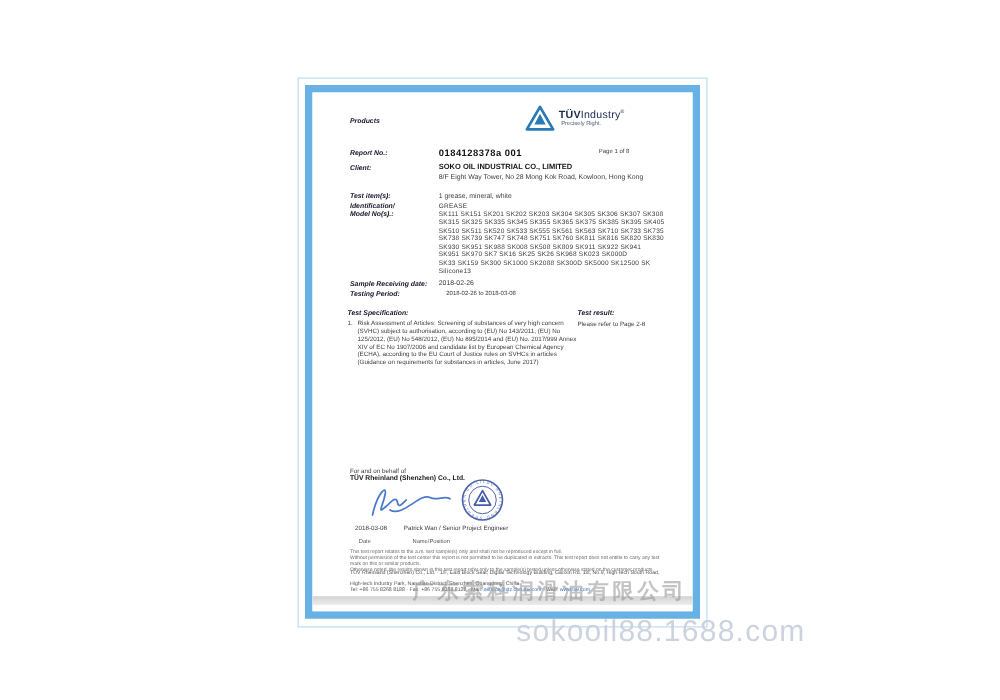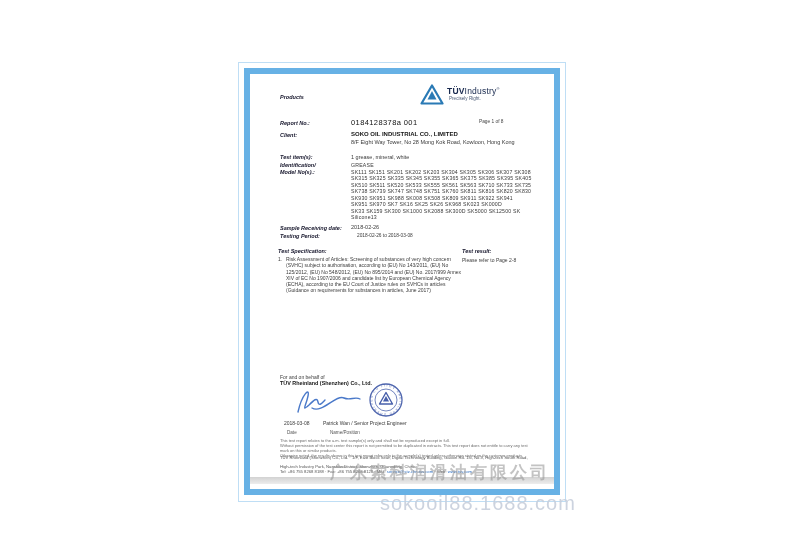--- a/index.html
+++ b/index.html
@@ -18,39 +18,39 @@
 
   .lbl  { font-style:italic; font-weight:bold; color:#14142a; font-size:5.5px; line-height:6.5px; }
   .val  { color:#3a3a3a; font-size:5.5px; line-height:6.5px; }
   .valb { color:#151515; font-size:6px; font-weight:bold; line-height:7px; }
   .tiny { color:#6a6a6a; font-size:4px; line-height:4.9px; }
 
   #logo-text  { font-size:8.5px; color:#18294e; letter-spacing:0.2px; }
   #logo-text b{ font-weight:bold; }
   #logo-tag   { font-size:4.6px; color:#4a5a75; }
 
-  #report-no  { font-size:7.5px; font-weight:normal; color:#101010; letter-spacing:0.4px;text-align:center; }
+  #report-no  { font-size:7.5px; font-weight:bold; color:#101010; letter-spacing:0.4px;text-align:center; }
   #page-ind   { font-size:4.8px; color:#444; }
 
   .idline { font-size:5.2px; color:#3a3a3a; line-height:6.5px; letter-spacing:0.2px; }
 
   #spec-head, #result-head { font-style:italic; font-weight:bold; color:#14142a; font-size:5.5px; }
   #spec-text { width:178px; font-size:5px; line-height:6.3px; color:#3c3c3c; }
   #result-val{ font-size:5px; color:#3c3c3c; }
 
   .cap { font-size:4.6px; color:#555; }
   .addr { font-size:4.2px; color:#555; line-height:5.2px; }
   .blue-link { color:#2f6fc1; }
 
   #scan-bar { left:0; top:403px; width:304px; height:7px;
               background:linear-gradient(to bottom,#c7c7c7,#e8e8e8); opacity:.8; }
 
   #wm-company { left:330px; top:461px; font-size:17px; font-weight:bold;
                 color:rgba(145,145,145,0.55); letter-spacing:3px; white-space:nowrap; }
-  #wm-site { left:380px; top:492px; font-size:20px; color:rgba(199,206,220,0.9);
+  #wm-site { left:413px; top:492px; font-size:24px; color:rgba(199,206,220,0.9);
              letter-spacing:1px; white-space:nowrap; }
 </style>
 </head>
 <body>
 
 <div class="abs" id="frame-outer"></div>
 <div class="abs" id="frame-blue"></div>
 
 <div class="abs" id="doc">
 

